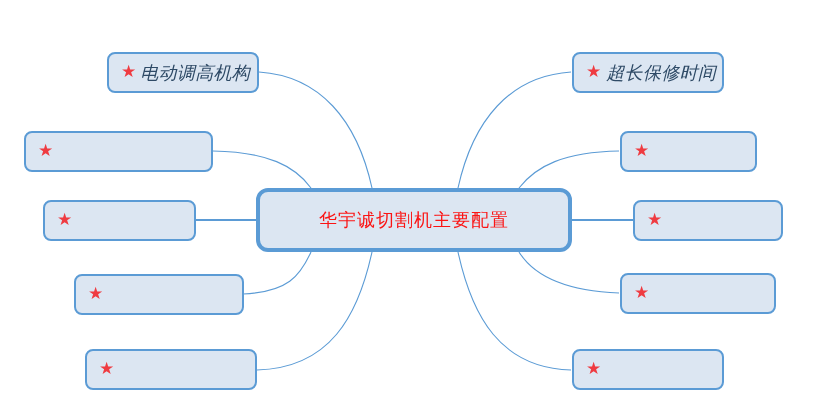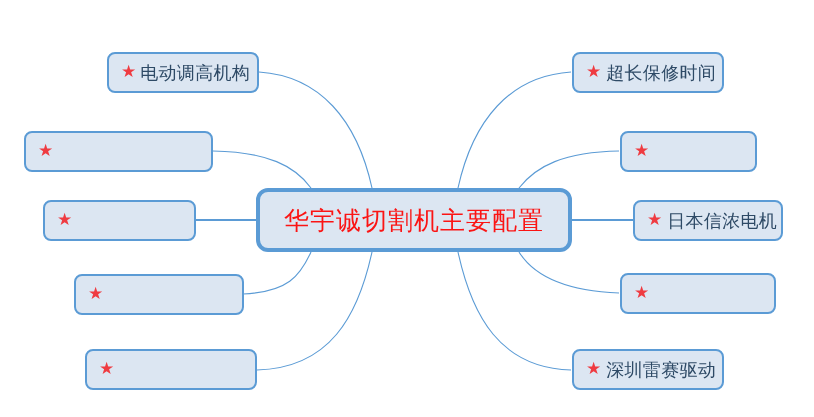--- a/index.html
+++ b/index.html
@@ -44,41 +44,42 @@
     margin-right: 4px;
     flex: 0 0 auto;
     position: relative;
     top: -1px;
   }
   .node .label {
     color: #2e4a66;
     font-size: 18px;
     line-height: 1;
     letter-spacing: 0.3px;
+    font-style: italic;
   }
   .node.right .star {
     margin-right: 5px;
   }
   #center-node {
     position: absolute;
     box-sizing: border-box;
     display: flex;
     align-items: center;
     justify-content: center;
     background: #dce6f2;
     border: 4px solid #5b9bd5;
     border-radius: 12px;
     left: 256px;
     top: 188px;
     width: 316px;
     height: 64px;
   }
   #center-node .center-label {
     color: #fb1414;
-    font-size: 25px;
+    font-size: 18px;
     line-height: 1;
     letter-spacing: 1px;
     font-family: "DejaVu Sans", "Liberation Sans", sans-serif;
   }
 </style>
 </head>
 <body>
 
 <div id="canvas">
 
@@ -128,25 +129,23 @@
     <span class="star">★</span>
     <span class="label">超长保修时间</span>
   </div>
 
   <div class="node right" style="left:620px; top:131px; width:137px; height:41px;">
     <span class="star">★</span>
   </div>
 
   <div class="node right" style="left:633px; top:200px; width:150px; height:41px;">
     <span class="star">★</span>
-    <span class="label">日本信浓电机</span>
   </div>
 
   <div class="node right" style="left:620px; top:273px; width:156px; height:41px;">
     <span class="star">★</span>
   </div>
 
   <div class="node right" style="left:572px; top:349px; width:152px; height:41px;">
     <span class="star">★</span>
-    <span class="label">深圳雷赛驱动</span>
   </div>
 
 </div>
 
 </body></html>

